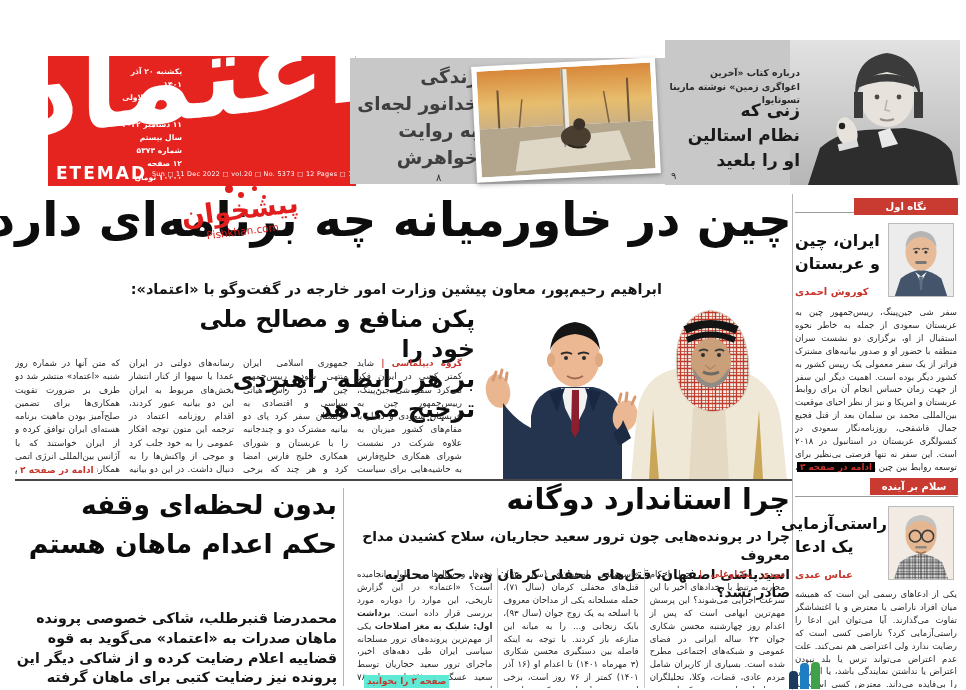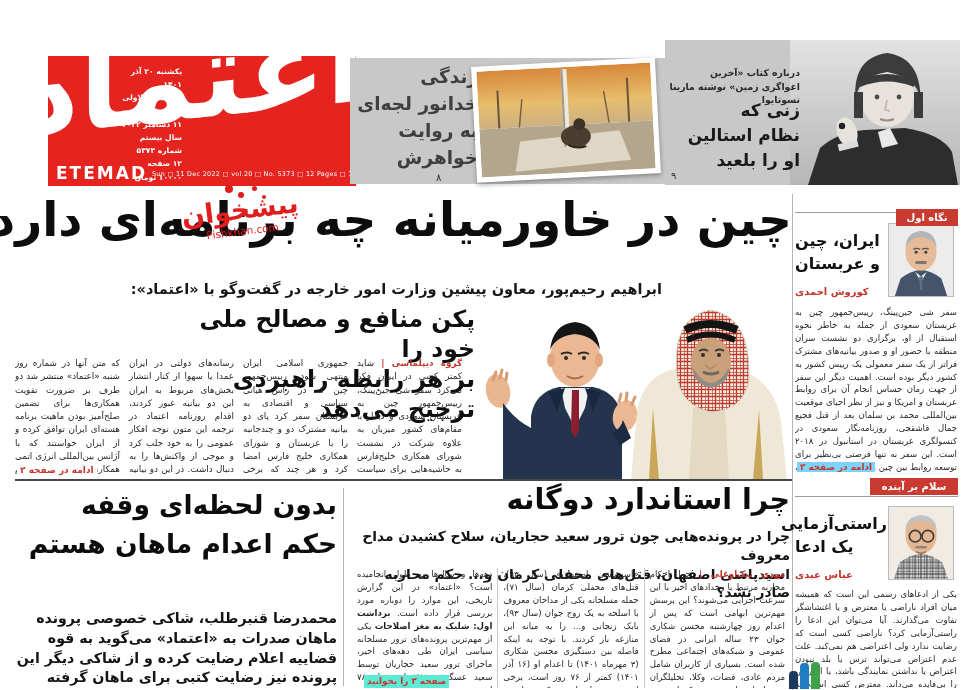--- a/index.html
+++ b/index.html
@@ -75,21 +75,21 @@
   .sidebar{left:795px;top:194px;width:163px;height:496px}
   .tab{position:absolute;right:0;height:17px;background:#c93a30;color:#fff;
        font-size:10px;font-weight:bold;line-height:17px;text-align:center;z-index:2}
   .s-rule{position:absolute;left:0;width:100%;height:1px;background:#9b9b9b}
   .s-photo{position:absolute;right:4px;width:66px;height:74px;border:1px solid #bbb;background:#eee}
   .s-title{position:absolute;left:0;width:92px;text-align:left;font-size:16px;
            line-height:23px;font-weight:bold;color:#111}
   .s-author{position:absolute;left:0;width:92px;text-align:left;font-size:10px;font-weight:bold}
   .s-body{position:absolute;left:0;width:162px;overflow:hidden;font-size:8.55px;
           line-height:12.9px;color:#1f1f1f}
-  .s-cont{position:absolute;left:2px;background:#7dd3fc;padding:0 3px;font-size:8.8px;font-weight:bold;z-index:3}
+  .s-cont{position:absolute;left:2px;background:#000000;padding:0 3px;font-size:8.8px;font-weight:bold;z-index:3}
   .bars{left:789px;top:662px;display:flex;gap:2px;align-items:flex-end;z-index:4}
   .bar{width:9px;border-radius:4px 4px 0 0}
 </style>
 </head>
 <body>
 
 <div class="page">
 
   <div class="abs masthead">
     <div class="m-logo">اعتماد</div>
@@ -271,21 +271,21 @@
       <span>دهه‌ها و سال‌ها به طول انجامیده است؟ «اعتماد» در این گزارش تاریخی، این موارد را دوباره مورد بررسی قرار داده است.</span>
       <span class="b">برداشت اول: شلیک به مغز اصلاحات</span>
       <span>یکی از مهم‌ترین پرونده‌های ترور مسلحانه سیاسی ایران طی دهه‌های اخیر، ماجرای ترور سعید حجاریان توسط سعید عسگر در ۲۲ اسفندماه ۷۸ است. سعید عسگر که در زمان ترور حجاریان ۱۹ سال داشت، فردی است که...</span>
       <span class="ds-read red">صفحه ۲ را بخوانید</span>
     </div>
   </div>
 
   <div class="abs vdiv2"></div>
   <div class="abs sidebar">
 
-    <div class="tab" style="top:15px;width:62px">نگاه اول</div>
+    <div class="tab" style="top:4px;width:104px">نگاه اول</div>
     <div class="s-rule" style="top:18px"></div>
     <svg class="s-photo" style="top:29px" viewBox="0 0 66 74">
       <rect width="66" height="74" fill="#ececec"></rect>
       <path d="M6,74 L12,56 Q22,48 33,47 Q44,48 54,56 L60,74 Z" fill="#44546a"></path>
       <polygon points="27,49 33,60 39,49 33,54" fill="#f4f4f4"></polygon>
       <polygon points="31,54 35,54 34,68 32,68" fill="#5d6f85"></polygon>
       <ellipse cx="33" cy="29" rx="16" ry="19" fill="#e7bb97"></ellipse>
       <path d="M17,24 Q18,8 33,7 Q48,8 49,24 Q44,14 33,13 Q22,14 17,24 Z" fill="#b5b5b5"></path>
       <path d="M25,26 q4,-2 7,0 M34,26 q4,-2 7,0" stroke="#555" stroke-width="1.4" fill="none"></path>
       <circle cx="28" cy="29" r="1.5" fill="#3a3a3a"></circle>

